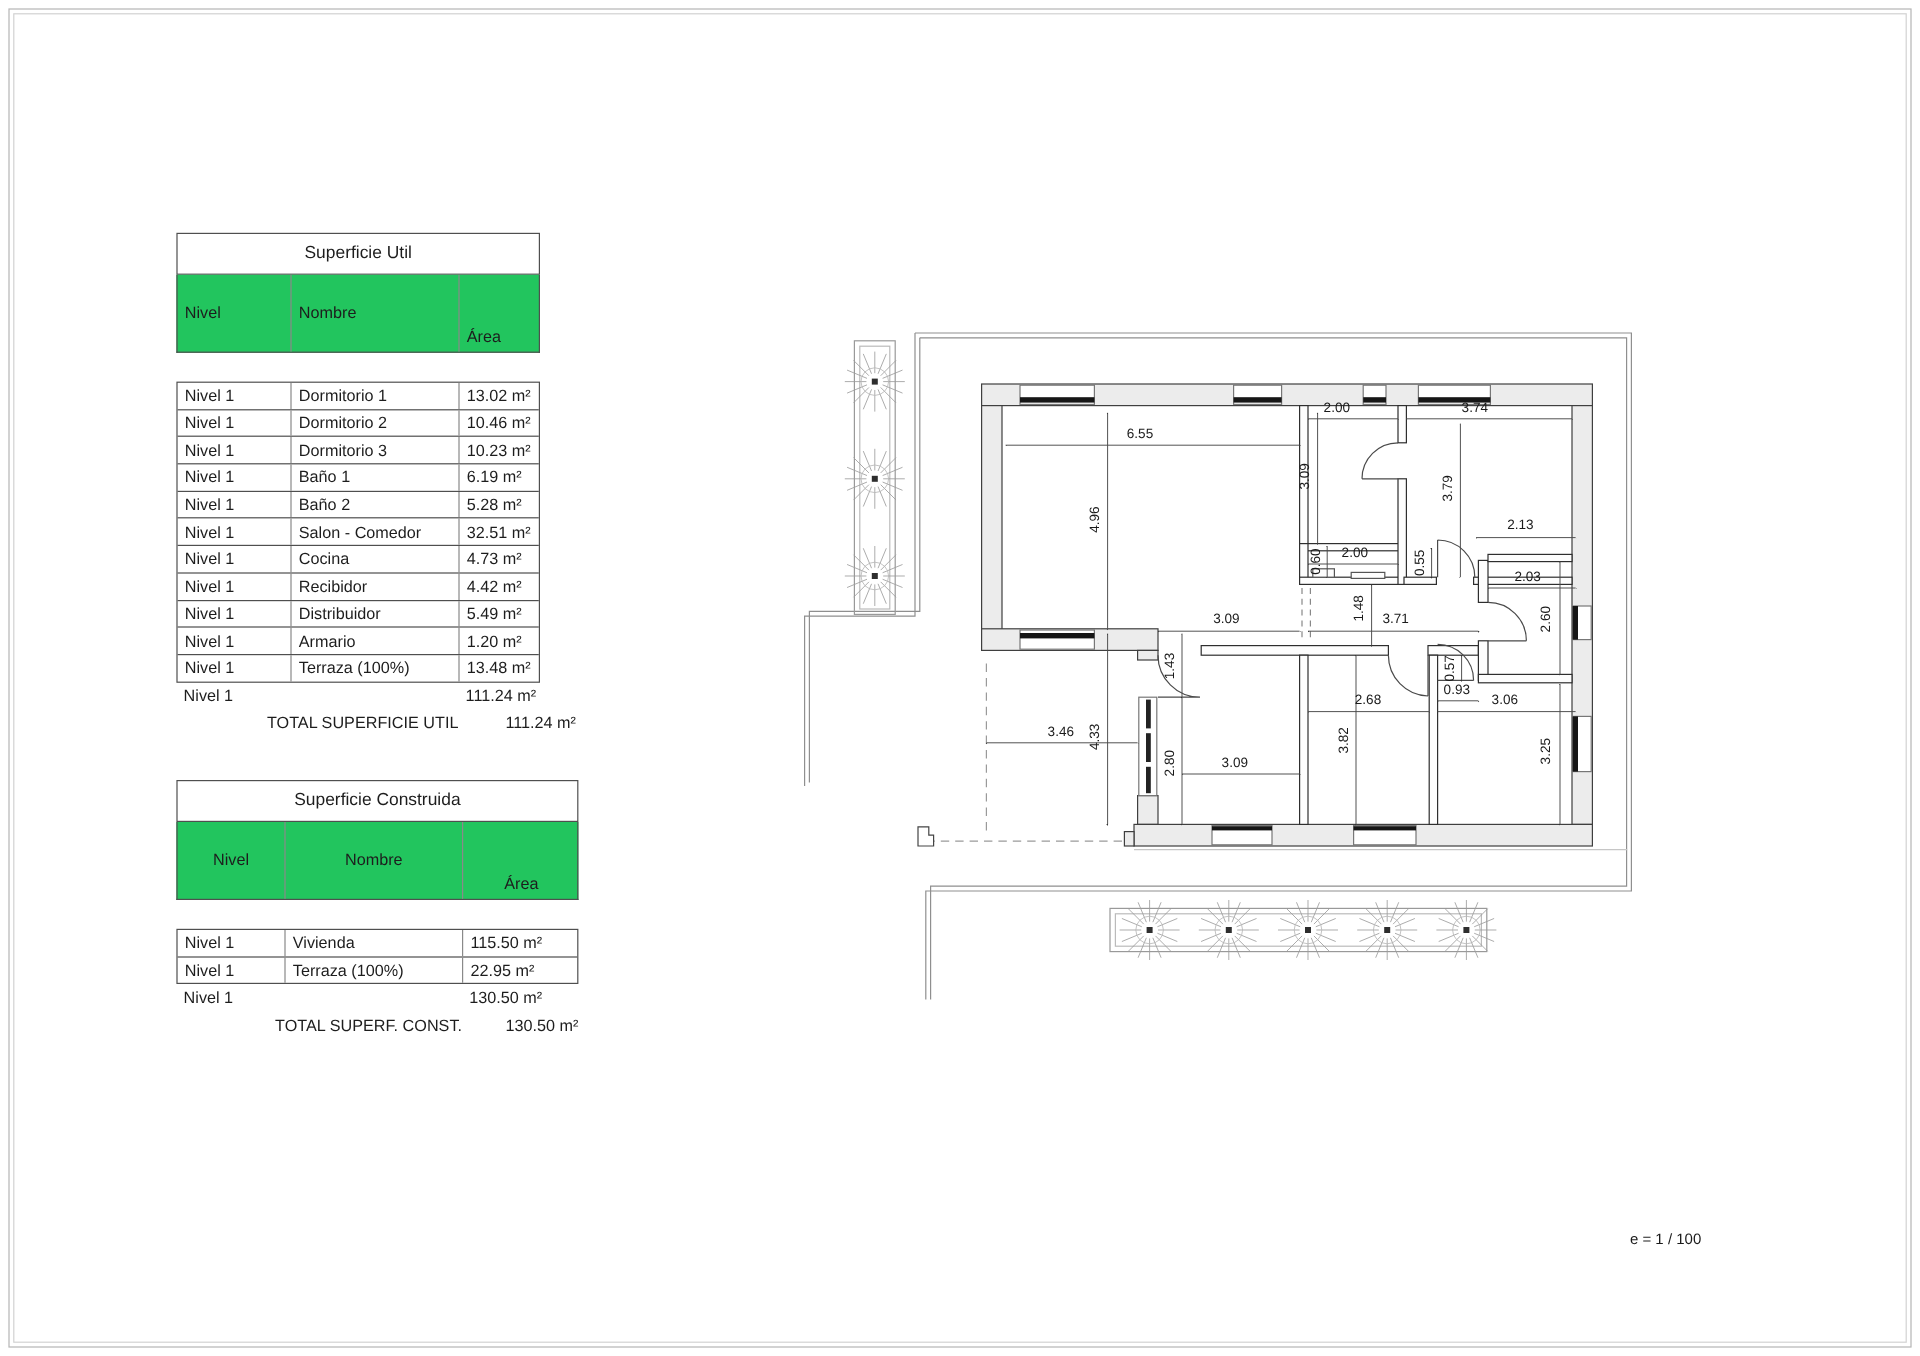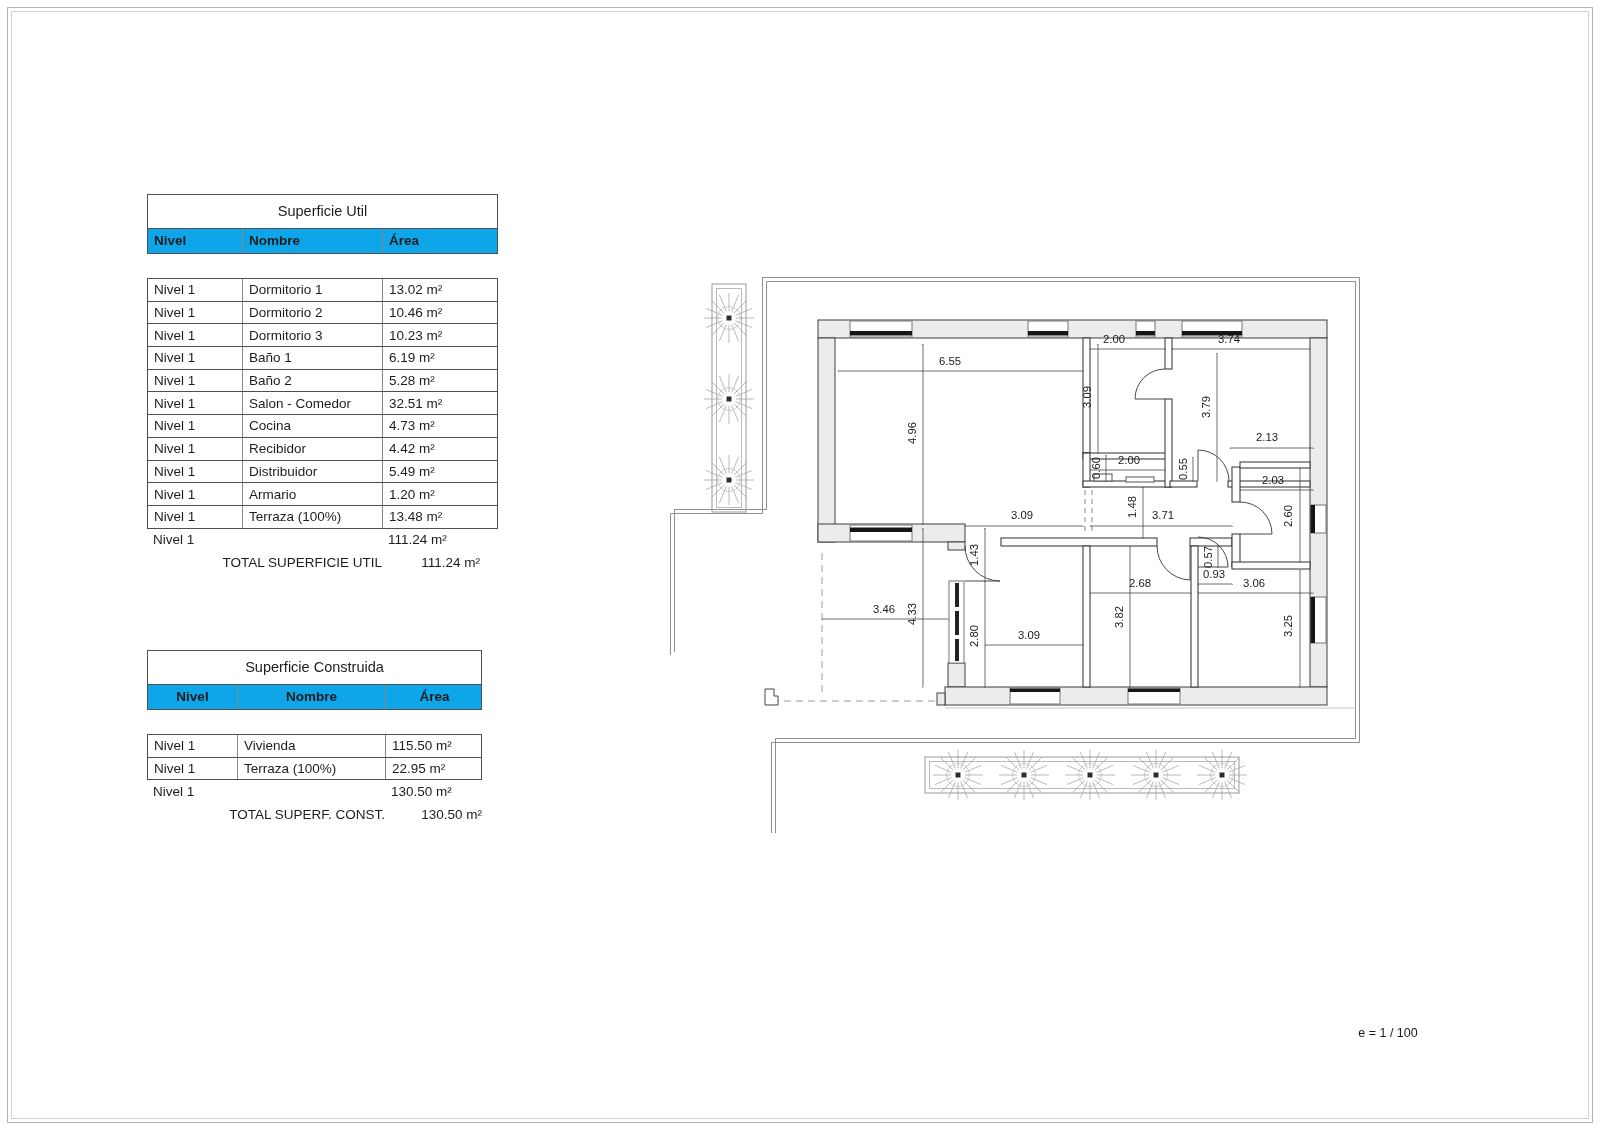--- a/index.html
+++ b/index.html
@@ -3,23 +3,23 @@
 <meta charset="utf-8">
 <style>
   html,body{margin:0;padding:0;background:#888;}
   .page{position:relative;width:1600px;height:1130px;background:#fff;overflow:hidden;
         font-family:"Liberation Sans",sans-serif;color:#1d1d1d;margin:0 auto;}
   svg.plan{position:absolute;left:0;top:0;}
   
   .tbl{position:absolute;font-size:13.5px;line-height:15px;}
   .t-title{border:1px solid #4f4f4f;text-align:center;font-size:14.5px;
            height:33px;display:flex;align-items:center;justify-content:center;background:#fff;}
-  .t-head{display:grid;border:1px solid #4f4f4f;border-top:none;background:#0ea5e9;font-weight:bold;}
+  .t-head{display:grid;border:1px solid #4f4f4f;border-top:none;background:#22c55e;}
   .t-head > div{padding:4px 0 5px 6px;border-right:1px solid #8a8a8a;display:flex;align-items:center;}
-  .t-head > div:last-child{border-right:none;}
+  .t-head > div:last-child{border-right:none;margin-top:40px;}
   .t-head.centered > div{justify-content:center;padding-left:0;}
   .t-gap{height:24px;}
   .t-body{border:1px solid #4f4f4f;background:#fff;}
   .trow{display:grid;height:21.7px;border-bottom:1px solid #4f4f4f;align-items:center;}
   .trow:last-child{border-bottom:none;}
   .trow > div{padding-left:6px;height:100%;display:flex;align-items:center;border-right:1px solid #8a8a8a;}
   .trow > div:last-child{border-right:none;}
   .trow-plain{display:grid;height:22.7px;align-items:center;}
   .trow-plain > div{padding-left:6px;}
   .cols-u{grid-template-columns:95px 140px 98px;}
@@ -232,21 +232,21 @@
       <text x="916" y="614" transform="rotate(-90 916 614)">4.33</text>
       <text x="978" y="636" transform="rotate(-90 978 636)">2.80</text>
       <text x="1029" y="639">3.09</text>
       <text x="1123" y="617" transform="rotate(-90 1123 617)">3.82</text>
       <text x="1292" y="626" transform="rotate(-90 1292 626)">3.25</text>
     </g>
 
     <text x="1388" y="1037" font-size="12.5" fill="#1a1a1a" text-anchor="middle">e = 1 / 100</text>
   </svg>
 
-  <div class="tbl" style="left:147px;top:194px;width:351px;">
+  <div class="tbl" style="left:147px;top:194px;width:303px;">
     <div class="t-title">Superficie Util</div>
     <div class="t-head cols-u">
       <div>Nivel</div>
       <div>Nombre</div>
       <div>Área</div>
     </div>
     <div class="t-gap"></div>
     <div class="t-body">
       <div class="trow cols-u">
           <div>Nivel 1</div>

